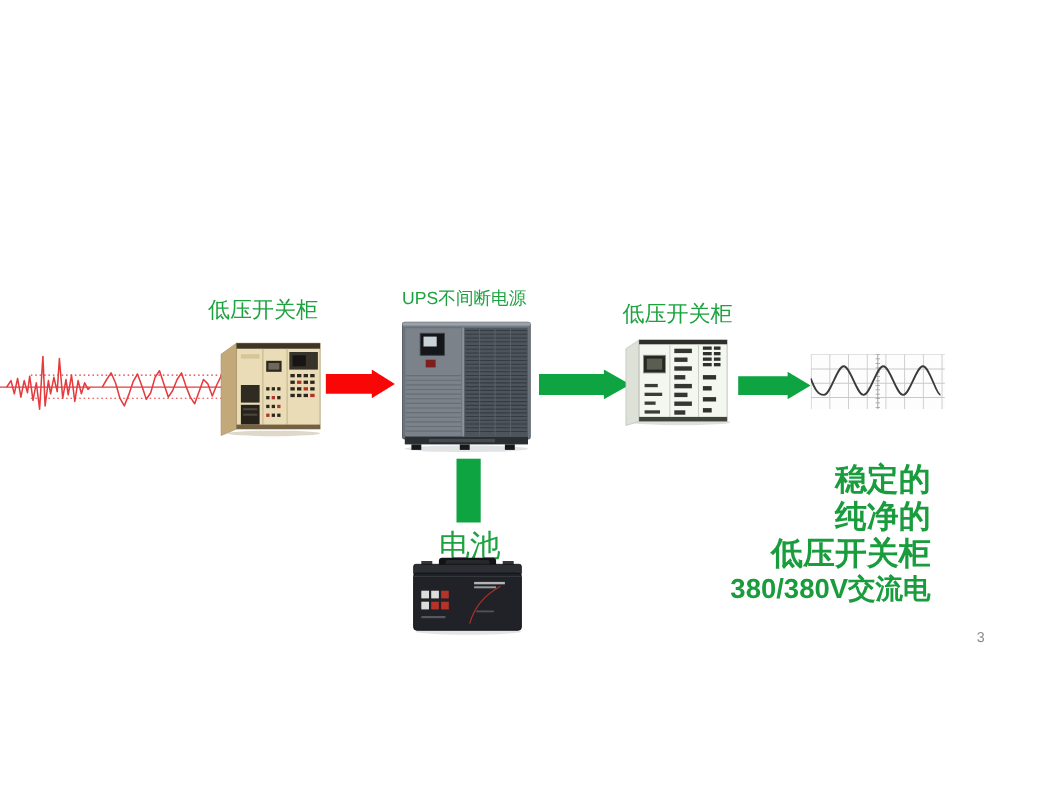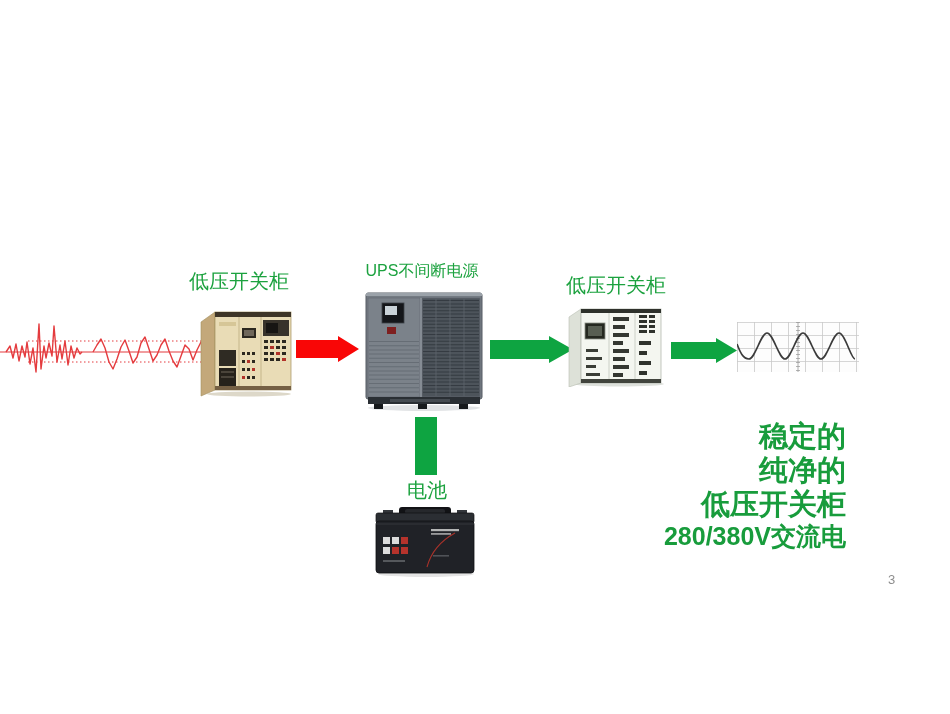--- a/index.html
+++ b/index.html
@@ -9,21 +9,21 @@
   html,body{margin:0;padding:0;background:#fff;}
   .slide{position:relative;width:950px;height:714px;background:#ffffff;overflow:hidden;
          font-family:"Liberation Sans","DejaVu Sans",sans-serif;}
   .abs{position:absolute;}
   .slide-title{left:48px;top:103px;font-size:36px;line-height:50px;font-weight:bold;
                letter-spacing:1px;color:var(--title-green);white-space:nowrap;}
   .diagram-label{font-weight:normal;color:var(--label-green);text-align:center;white-space:nowrap;}
   .lbl-sg-left{left:183px;top:268px;width:112px;font-size:20px;}
   .lbl-ups{left:342px;top:261px;width:160px;font-size:16px;}
   .lbl-sg-right{left:560px;top:272px;width:112px;font-size:20px;}
-  .lbl-battery{left:398px;top:477px;width:58px;font-size:20px;}
+  .lbl-battery{left:398px;top:477px;width:58px;font-size:28px;}
   .battery-bar{left:415px;top:417px;width:22px;height:58px;background:var(--arrow-green);}
   .output-block{left:620px;top:419px;width:226px;text-align:right;color:var(--title-green);
                 font-weight:bold;}
   .output-line{font-size:29px;line-height:34px;white-space:nowrap;}
   .output-line-small{font-size:25px;line-height:31px;white-space:nowrap;}
   .page-number{left:888px;top:572px;font-size:13px;color:var(--page-gray);}
   svg{display:block;}
   .wave-red-stroke{stroke:var(--wave-red);fill:none;}
   .arrow-red-fill{fill:var(--arrow-red);}
   .arrow-green-fill{fill:var(--arrow-green);}
@@ -227,18 +227,18 @@
       <path d="M56,64 Q62,42 84,30" fill="none" stroke="#a8322a" stroke-width="1.1"></path>
       <rect x="12" y="57" width="22" height="2" fill="#8a8d92" opacity="0.5"></rect>
       <rect x="62" y="52" width="16" height="1.6" fill="#8a8d92" opacity="0.45"></rect>
     </svg>
   </div>
 
   <div class="abs output-block">
     <div class="output-line">稳定的</div>
     <div class="output-line">纯净的</div>
     <div class="output-line">低压开关柜</div>
-    <div class="output-line-small">280/380V交流电</div>
+    <div class="output-line-small">380/380V交流电</div>
   </div>
 
   <div class="abs page-number">3</div>
 
 </div>
 
 </body></html>

